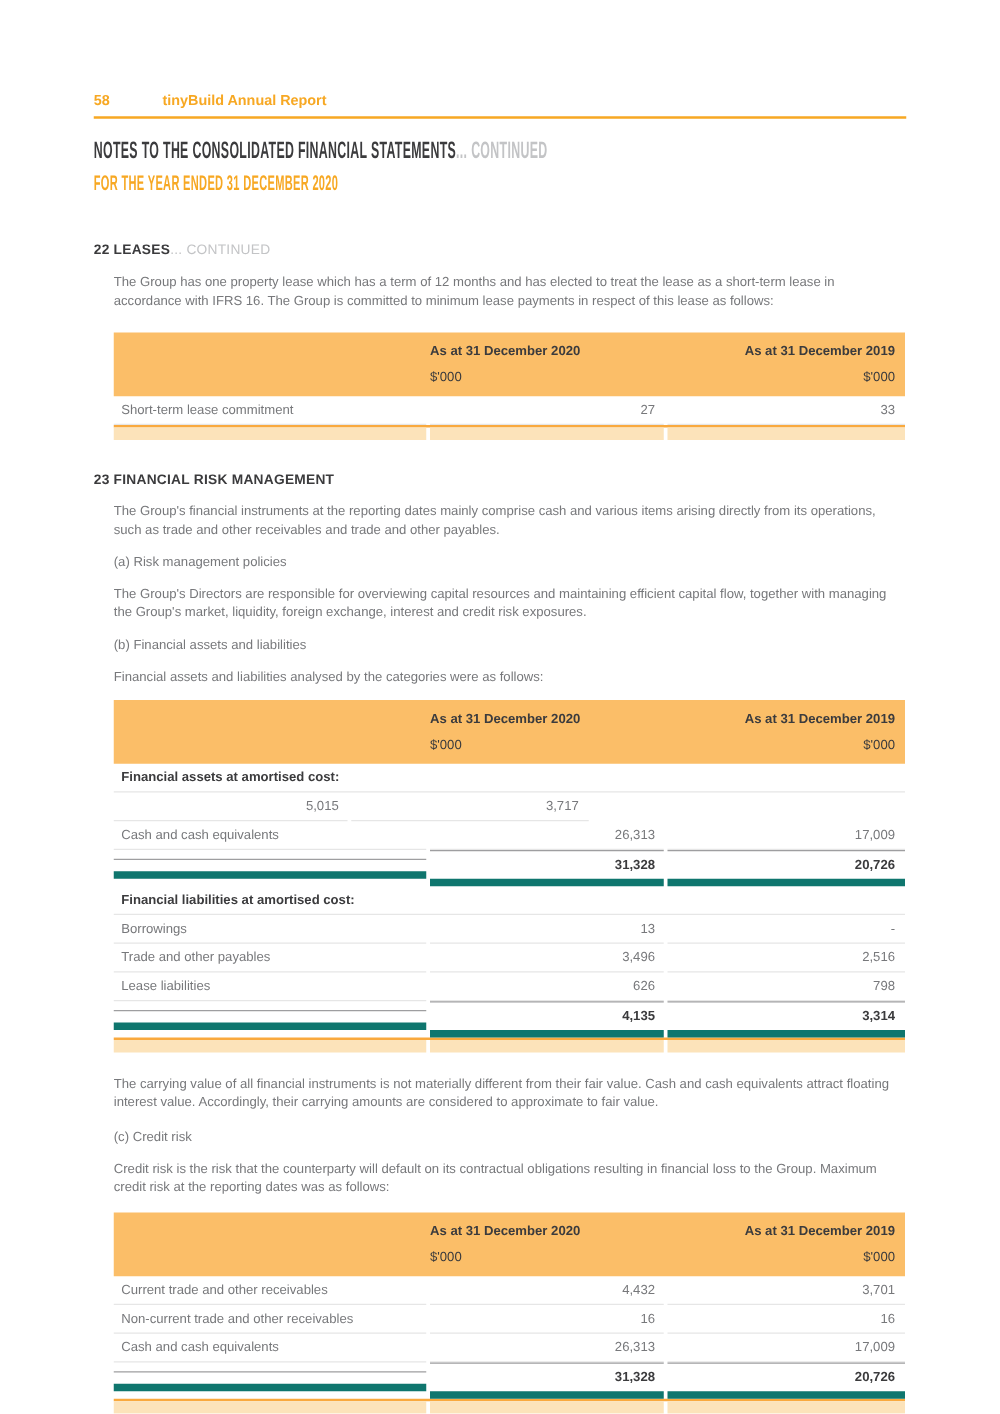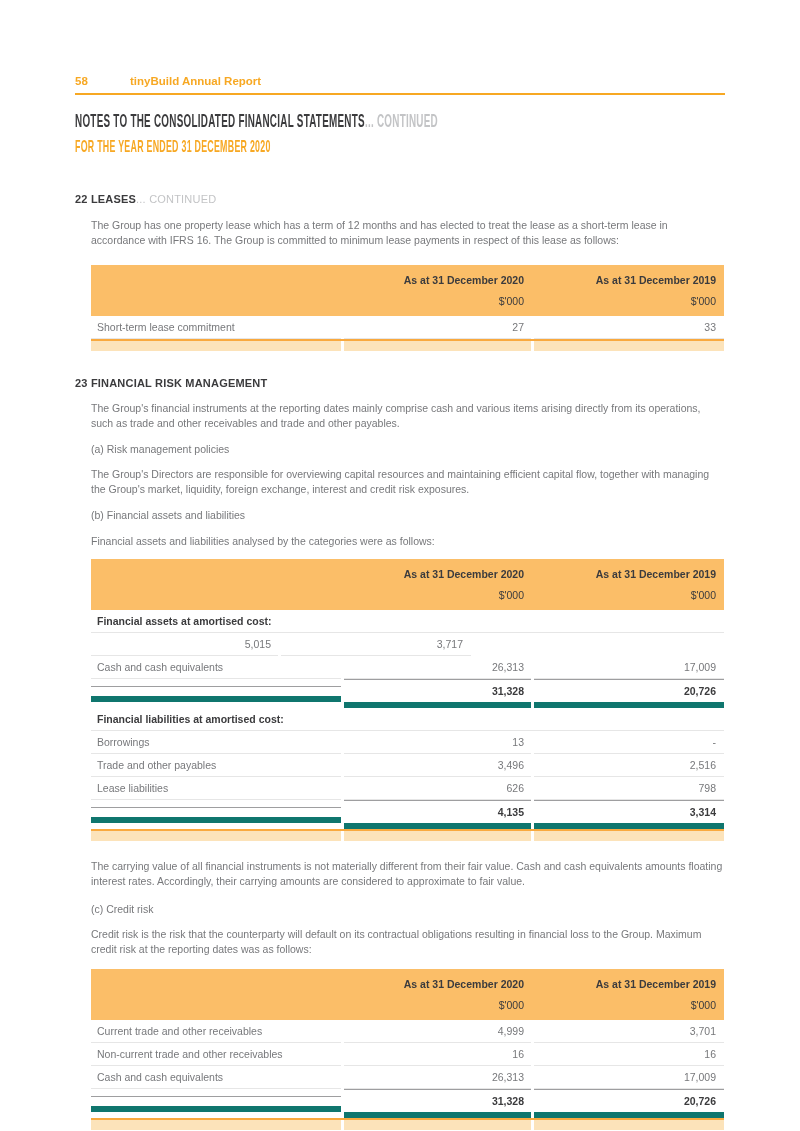--- a/index.html
+++ b/index.html
@@ -40,21 +40,21 @@
   .mt-26 { margin-top:26px; }
   .mt-18 { margin-top:18px; }
   .mt-14 { margin-top:14px; }
   .mt-10 { margin-top:10px; }
 
   
   .fin-table { margin-left:91px; width:633px; }
   .fin-table * { box-sizing:border-box; }
   .t-head { display:flex; gap:3px; background:#FBBE68; padding:9px 0 8px 0; }
   .t-head .hc1 { width:250px; }
-  .t-head .hc2 { width:187px; text-align:right; padding-right:7px; }
+  .t-head .hc2 { width:187px; text-align:left; padding-right:7px; }
   .t-head .hc3 { width:190px; text-align:right; padding-right:8px; }
   .t-head .h-date { font-weight:bold; color:#3B3B3D; font-size:10.5px; line-height:13px; }
   .t-head .h-unit { font-weight:normal; color:#3B3B3D; font-size:10.5px; line-height:13px; margin-top:8px; }
   .t-row { display:flex; gap:3px;align-items:center; }
   .t-row .cell { font-size:10.5px; line-height:13px; padding-top:5px; padding-bottom:4px; }
   .t-row .cl { width:250px; padding-left:6px; color:#77787B; }
   .t-row .cv { width:187px; text-align:right; padding-right:7px; color:#77787B; }
   .t-row .cv2 { width:190px; padding-right:8px; }
   .t-row .cell { border-bottom:1px solid #E6E6E6; }
   .t-row:last-child .cell { border-bottom:none; }
@@ -181,39 +181,39 @@
         <div class="cell cv cv2">3,314</div>
       </div>
       <div class="t-line"></div>
       <div class="t-foot">
         <div class="seg s1"></div>
         <div class="seg s2"></div>
         <div class="seg s3"></div>
       </div>
     </div>
 
-  <div class="para mt-18">The carrying value of all financial instruments is not materially different from their fair value.  Cash and cash equivalents amounts floating interest rates. Accordingly, their carrying amounts are considered to approximate to fair value.</div>
+  <div class="para mt-18">The carrying value of all financial instruments is not materially different from their fair value.  Cash and cash equivalents attract floating interest value. Accordingly, their carrying amounts are considered to approximate to fair value.</div>
   <div class="subhead mt-14">(c) Credit risk</div>
   <div class="para mt-12">Credit risk is the risk that the counterparty will default on its contractual obligations resulting in financial loss to the Group. Maximum credit risk at the reporting dates was as follows:</div>
 
   <div class="fin-table mt-12">
       <div class="t-head">
         <div class="hc1"></div>
         <div class="hc2">
           <div class="h-date">As at 31 December 2020</div>
           <div class="h-unit">$'000</div>
         </div>
         <div class="hc3">
           <div class="h-date">As at 31 December 2019</div>
           <div class="h-unit">$'000</div>
         </div>
       </div>
       <div class="t-row data">
         <div class="cell cl">Current trade and other receivables</div>
-        <div class="cell cv">4,999</div>
+        <div class="cell cv">4,432</div>
         <div class="cell cv cv2">3,701</div>
       </div>
       <div class="t-row data">
         <div class="cell cl">Non-current trade and other receivables</div>
         <div class="cell cv">16</div>
         <div class="cell cv cv2">16</div>
       </div>
       <div class="t-row data">
         <div class="cell cl">Cash and cash equivalents</div>
         <div class="cell cv">26,313</div>

